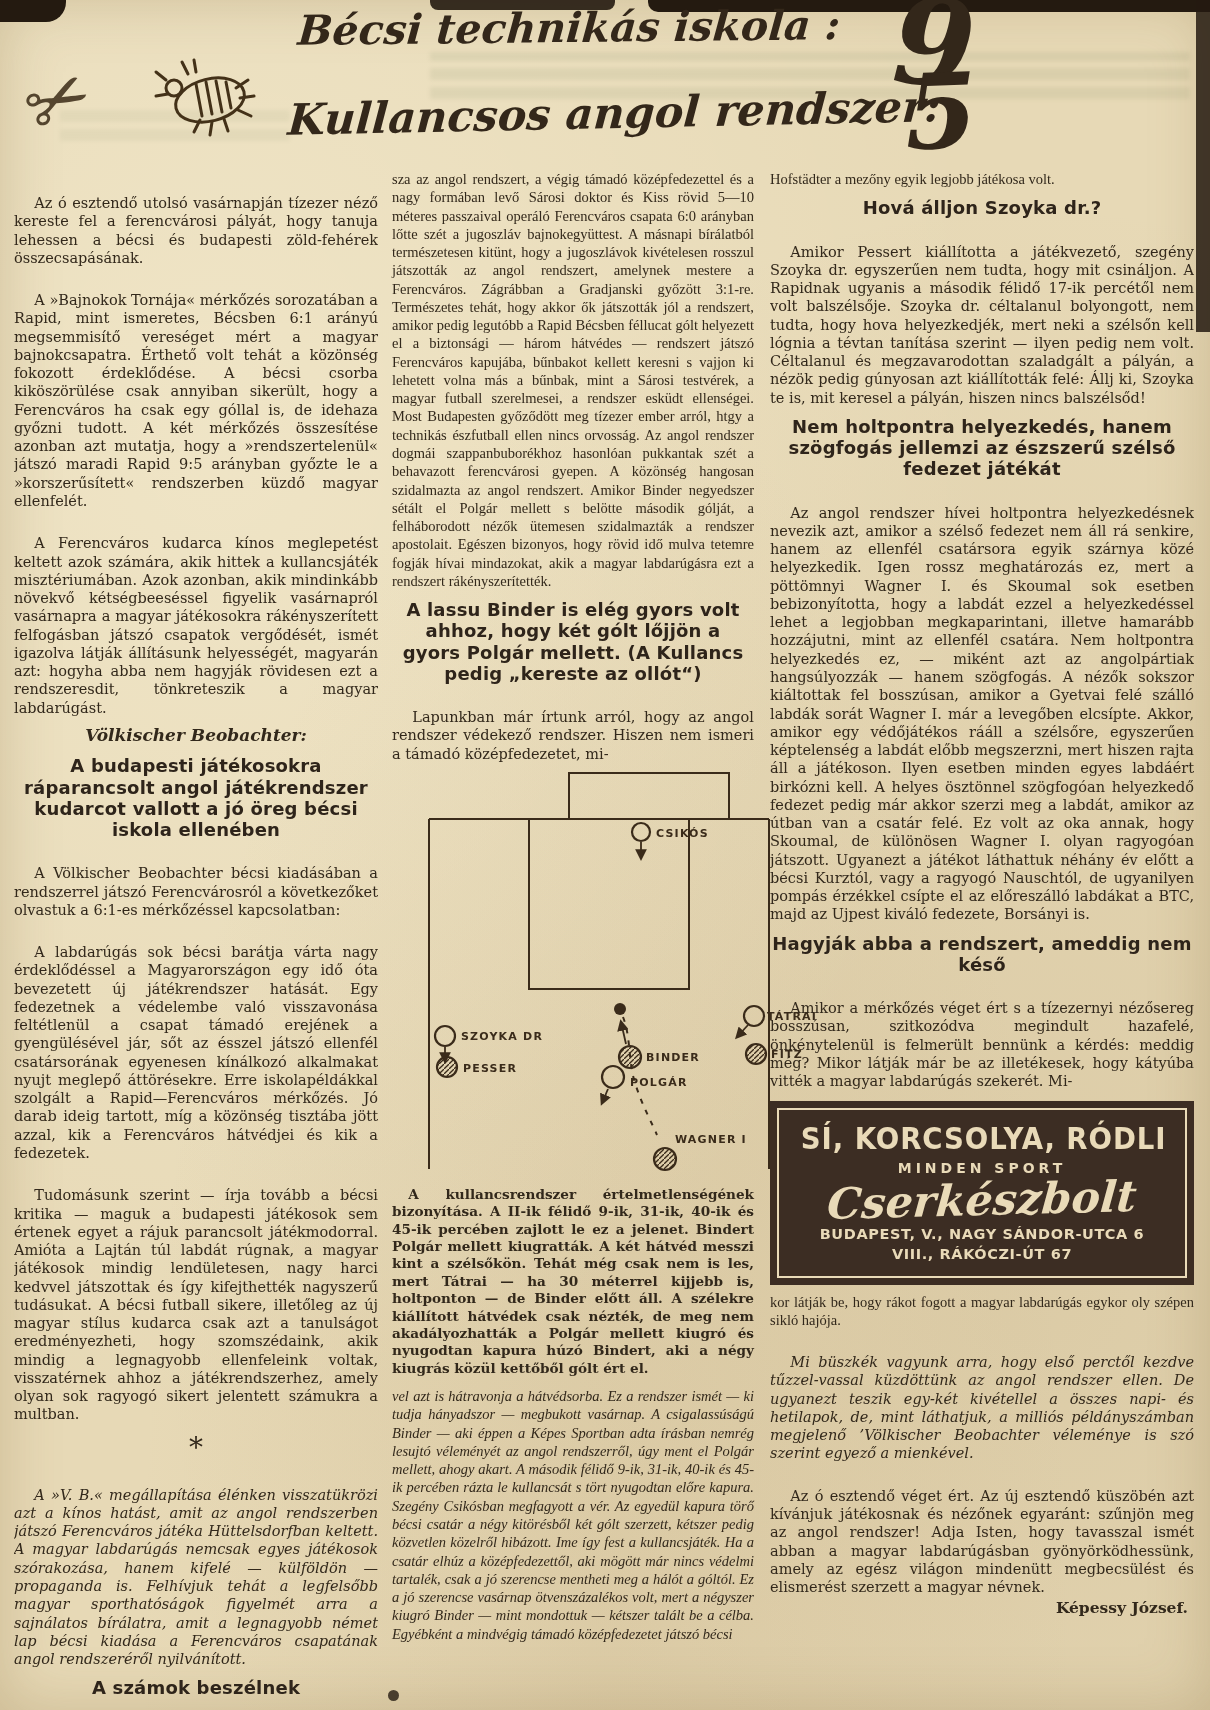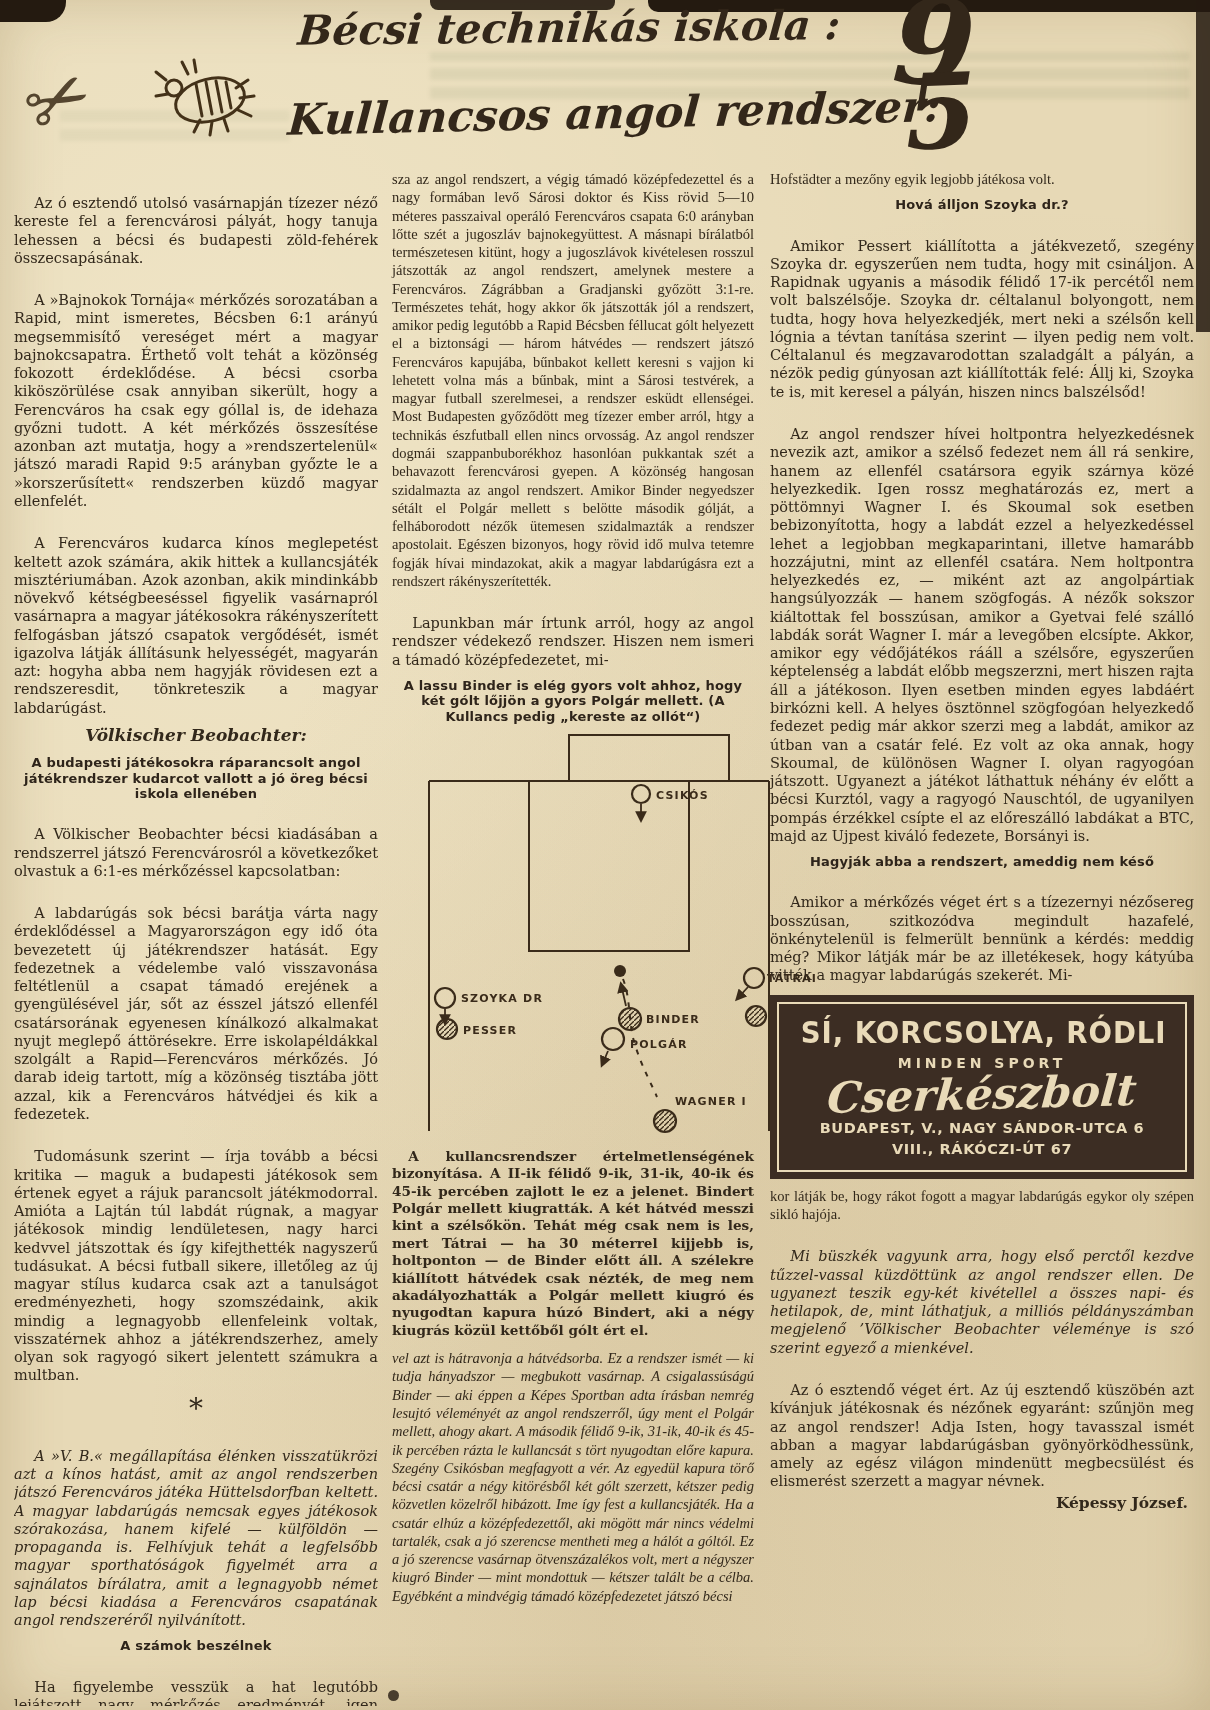--- a/index.html
+++ b/index.html
@@ -32,21 +32,21 @@
   #col1{left:14px;width:364px;}
   #col2{left:392px;width:362px;overflow:visible;}
   #col3{left:770px;width:424px;}
   .blk{margin:0;}
   .p,.pi{text-indent:1.4em;margin-top:24px;}
   .pfrag,.pifrag{text-indent:0;font-family:Liberation Serif, serif;}
   .pi,.pifrag{font-style:italic;}
   .hi{text-align:center;font-weight:bold;font-style:italic;font-size:17px;
     margin:8px 0 3px;text-indent:0;}
   .hb{font-family:"DejaVu Sans",sans-serif;font-weight:bold;text-align:center;
-    font-size:13px;line-height:1.18;margin:9px 2px 7px;text-indent:0;letter-spacing:.2px;
+    font-size:18px;line-height:1.18;margin:9px 2px 7px;text-indent:0;letter-spacing:.2px;
     color:#2e241a;}
   .star{text-align:center;font-size:28px;line-height:1;margin:10px 0 8px;text-indent:0;}
   .cap{font-weight:bold;font-size:13.6px;line-height:1.28;margin:2px 0 10px;text-indent:1.2em;}
   
   #diagram{display:block;margin:6px 0 2px 12px;overflow:visible;}
   #diagram .ln{fill:none;stroke:#3a2b1a;stroke-width:2;}
   #diagram .pl-open{fill:none;stroke:#3a2b1a;stroke-width:2.2;}
   #diagram .pl-hatch{fill:url(#hatch);stroke:#3a2b1a;stroke-width:2.2;}
   #diagram .arr{stroke:#3a2b1a;stroke-width:1.8;fill:none;}
   #diagram .dash{stroke:#3a2b1a;stroke-width:2;fill:none;stroke-dasharray:5 7;}
@@ -108,22 +108,22 @@
       <div class="blk p">Tudomásunk szerint — írja tovább a bécsi kritika — maguk a budapesti játékosok sem értenek egyet a rájuk parancsolt játékmodorral. Amióta a Lajtán túl labdát rúgnak, a magyar játékosok mindig lendületesen, nagy harci kedvvel játszottak és így kifejthették nagyszerű tudásukat. A bécsi futball sikere, illetőleg az új magyar stílus kudarca csak azt a tanulságot eredményezheti, hogy szomszédaink, akik mindig a legnagyobb ellenfeleink voltak, visszatérnek ahhoz a játékrendszerhez, amely olyan sok ragyogó sikert jelentett számukra a multban.</div>
       <div class="blk star">*</div>
       <div class="blk pi">A »V. B.« megállapítása élénken visszatükrözi azt a kínos hatást, amit az angol rendszerben játszó Ferencváros játéka Hüttelsdorfban keltett. A magyar labdarúgás nemcsak egyes játékosok szórakozása, hanem kifelé — külföldön — propaganda is. Felhívjuk tehát a legfelsőbb magyar sporthatóságok figyelmét arra a sajnálatos bírálatra, amit a legnagyobb német lap bécsi kiadása a Ferencváros csapatának angol rendszeréről nyilvánított.</div>
       <div class="blk hb">A számok beszélnek</div>
       <div class="blk p">Ha figyelembe vesszük a hat legutóbb lejátszott nagy mérkőzés eredményét, igen érdekes tanulságot vonhatunk le abból. Válogatott csapatunk Olaszországban 1:1-es eredményt ért el. Az angolpártiak olimpiai bajnokokat megillető jelzőkkel ruházták fel a döntetlent kiharcoló magyar játékosokat. Pár nappal később Zágrábban a Horvát Bánság ellen ugyancsak 1:1-re végeztünk. Akkor a horvátokat Európa legjobb futballistáivá léptették elő, csakhogy igazolva legyenek állításaik. Ekkor ütött be a bomba, mert miután a Gradjanski csapatáról azt írták, hogy eszményien ját-</div>
     </div>
 
   <div id="col2" class="col">
     <div>
         <div class="blk pfrag">sza az angol rendszert, a végig támadó középfedezettel és a nagy formában levő Sárosi doktor és Kiss rövid 5—10 méteres passzaival operáló Ferencváros csapata 6:0 arányban lőtte szét a jugoszláv bajnokegyüttest. A másnapi bírálatból természetesen kitünt, hogy a jugoszlávok kivételesen rosszul játszották az angol rendszert, amelynek mestere a Ferencváros. Zágrábban a Gradjanski győzött 3:1-re. Természetes tehát, hogy akkor ők játszották jól a rendszert, amikor pedig legutóbb a Rapid Bécsben féllucat gólt helyezett el a biztonsági — három hátvédes — rendszert játszó Ferencváros kapujába, bűnbakot kellett keresni s vajjon ki lehetett volna más a bűnbak, mint a Sárosi testvérek, a magyar futball szerelmesei, a rendszer esküdt ellenségei. Most Budapesten győződött meg tízezer ember arról, htgy a technikás észfutball ellen nincs orvosság. Az angol rendszer dogmái szappanbuborékhoz hasonlóan pukkantak szét a behavazott ferencvárosi gyepen. A közönség hangosan szidalmazta az angol rendszert. Amikor Binder negyedszer sétált el Polgár mellett s belötte második gólját, a felháborodott nézők ütemesen szidalmazták a rendszer apostolait. Egészen bizonyos, hogy rövid idő mulva tetemre fogják hívai mindazokat, akik a magyar labdarúgásra ezt a rendszert rákényszerítették.</div>
+        <div class="blk hb">A lassu Binder is elég gyors volt ahhoz, hogy két gólt lőjjön a gyors Polgár mellett. (A Kullancs pedig „kereste az ollót“)</div>
         <div class="blk p">Lapunkban már írtunk arról, hogy az angol rendszer védekező rendszer. Hiszen nem ismeri a támadó középfedezetet, mi-</div>
-        <div class="blk hb">A lassu Binder is elég gyors volt ahhoz, hogy két gólt lőjjön a gyors Polgár mellett. (A Kullancs pedig „kereste az ollót“)</div>
       </div>
 
     <svg id="diagram" width="470" height="415" viewBox="0 0 470 415">
       <defs>
         <pattern id="hatch" width="5" height="5" patternUnits="userSpaceOnUse">
           <path d="M0 5 L5 0" stroke="#3a2b1a" stroke-width="1.3"></path>
         </pattern>
         <marker id="ah" viewBox="0 0 8 8" refX="6" refY="4" markerWidth="6.5" markerHeight="6.5" orient="auto">
           <path d="M0 0 L8 4 L0 8 z" fill="#3a2b1a"></path>
         </marker>
@@ -168,20 +168,21 @@
     <div>
         <div class="blk pifrag">vel azt is hátravonja a hátvédsorba. Ez a rendszer ismét — ki tudja hányadszor — megbukott vasárnap. A csigalassúságú Binder — aki éppen a Képes Sportban adta írásban nemrég lesujtó véleményét az angol rendszerről, úgy ment el Polgár mellett, ahogy akart. A második félidő 9-ik, 31-ik, 40-ik és 45-ik percében rázta le kullancsát s tört nyugodtan előre kapura. Szegény Csikósban megfagyott a vér. Az egyedül kapura törő bécsi csatár a négy kitörésből két gólt szerzett, kétszer pedig közvetlen közelről hibázott. Ime így fest a kullancsjáték. Ha a csatár elhúz a középfedezettől, aki mögött már nincs védelmi tartalék, csak a jó szerencse mentheti meg a hálót a góltól. Ez a jó szerencse vasárnap ötvenszázalékos volt, mert a négyszer kiugró Binder — mint mondottuk — kétszer talált be a célba. Egyébként a mindvégig támadó középfedezetet játszó bécsi</div>
       </div>
   </div>
 
   <div id="col3" class="col">
     <div>
         <div class="blk pfrag">Hofstädter a mezőny egyik legjobb játékosa volt.</div>
         <div class="blk hb">Hová álljon Szoyka dr.?</div>
         <div class="blk p">Amikor Pessert kiállította a játékvezető, szegény Szoyka dr. egyszerűen nem tudta, hogy mit csináljon. A Rapidnak ugyanis a második félidő 17-ik percétől nem volt balszélsője. Szoyka dr. céltalanul bolyongott, nem tudta, hogy hova helyezkedjék, mert neki a szélsőn kell lógnia a tévtan tanítása szerint — ilyen pedig nem volt. Céltalanul és megzavarodottan szaladgált a pályán, a nézök pedig gúnyosan azt kiállították felé: Állj ki, Szoyka te is, mit keresel a pályán, hiszen nincs balszélsőd!</div>
+        <div class="blk hb">Nem holtpontra helyezkedés, hanem szögfogás jellemzi az észszerű szélső fedezet játékát</div>
         <div class="blk p">Az angol rendszer hívei holtpontra helyezkedésnek nevezik azt, amikor a szélső fedezet nem áll rá senkire, hanem az ellenfél csatársora egyik szárnya közé helyezkedik. Igen rossz meghatározás ez, mert a pöttömnyi Wagner I. és Skoumal sok esetben bebizonyította, hogy a labdát ezzel a helyezkedéssel lehet a legjobban megkaparintani, illetve hamarább hozzájutni, mint az ellenfél csatára. Nem holtpontra helyezkedés ez, — miként azt az angolpártiak hangsúlyozzák — hanem szögfogás. A nézők sokszor kiáltottak fel bosszúsan, amikor a Gyetvai felé szálló labdák sorát Wagner I. már a levegőben elcsípte. Akkor, amikor egy védőjátékos rááll a szélsőre, egyszerűen képtelenség a labdát előbb megszerzni, mert hiszen rajta áll a játékoson. Ilyen esetben minden egyes labdáért birkózni kell. A helyes ösztönnel szögfogóan helyezkedő fedezet pedig már akkor szerzi meg a labdát, amikor az útban van a csatár felé. Ez volt az oka annak, hogy Skoumal, de különösen Wagner I. olyan ragyogóan játszott. Ugyanezt a játékot láthattuk néhány év előtt a bécsi Kurztól, vagy a ragyogó Nauschtól, de ugyanilyen pompás érzékkel csípte el az előreszálló labdákat a BTC, majd az Ujpest kiváló fedezete, Borsányi is.</div>
         <div class="blk hb">Hagyják abba a rendszert, ameddig nem késő</div>
         <div class="blk p">Amikor a mérkőzés véget ért s a tízezernyi nézősereg bosszúsan, szitkozódva megindult hazafelé, önkénytelenül is felmerült bennünk a kérdés: meddig még? Mikor látják már be az illetékesek, hogy kátyúba vitték a magyar labdarúgás szekerét. Mi-</div>
       </div>
 
     <div class="ad">
       <div class="ad-inner">
         <div class="ad-l1">SÍ, KORCSOLYA, RÓDLI</div>
         <div class="ad-l2">MINDEN SPORT</div>
         <div class="ad-brand">Cserkészbolt</div>

